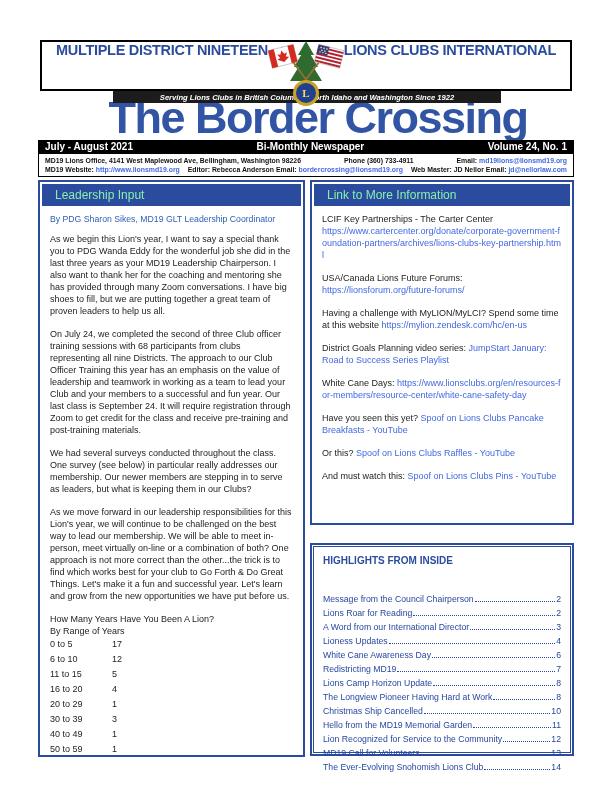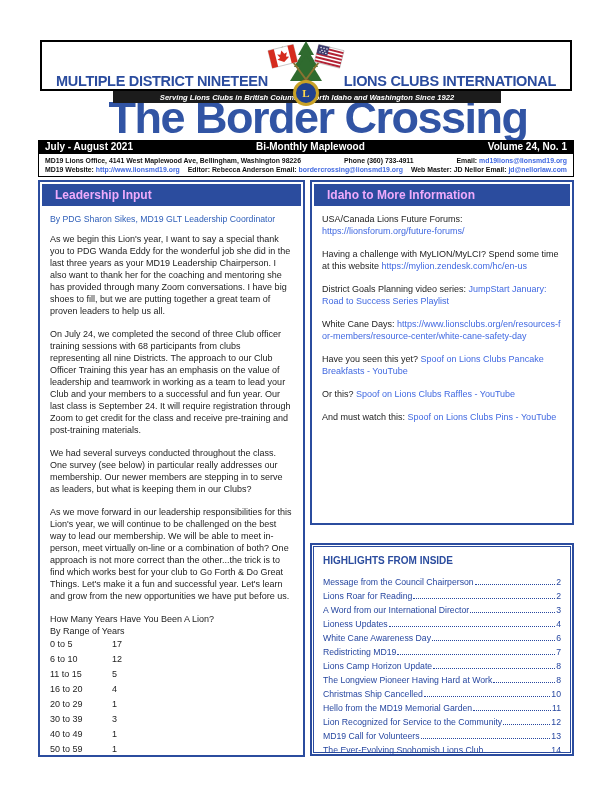--- a/index.html
+++ b/index.html
@@ -2,21 +2,21 @@
 <html><head>
 <meta charset="utf-8">
 <style>
   * { margin:0; padding:0; box-sizing:border-box; }
   html,body { background:#888; }
   body { font-family:"Liberation Sans","DejaVu Sans",sans-serif; }
   .page { position:relative; width:612px; height:792px; background:#fff; margin:0 auto; overflow:hidden; }
 
   
   .banner { position:absolute; left:40px; top:40px; width:532px; height:51px;
-            border:2px solid #000; background:#fff; display:flex; align-items:flex-end;
+            border:2px solid #000; background:#fff; display:flex; align-items:flex-start;
             justify-content:space-between; padding:0 14px; }
   .org-name { color:#2b4c9e; font-weight:bold; font-size:14.5px; letter-spacing:-0.3px; white-space:nowrap; }
   .logo-wrap { position:absolute; left:50%; top:41px; transform:translateX(-50%); width:92px; height:66px; z-index:5; }
   .tagline-bar { position:absolute; left:113px; top:91px; width:388px; height:12px;
                  background:#1c1c1c; color:#fff; font-size:7.6px; font-weight:bold; font-style:italic;
                  display:flex; align-items:center; justify-content:center; z-index:4; white-space:nowrap; }
   .paper-title { position:absolute; left:50px; top:97px; width:536px; height:42px;
                  color:#3154a4; font-weight:bold; font-size:45px; letter-spacing:-1.5px;
                  text-align:center; line-height:42px; white-space:nowrap; }
   .issue-bar { position:absolute; left:38px; top:140px; width:536px; height:13px; background:#000;
@@ -27,33 +27,33 @@
               color:#111; padding:2px 6px; display:flex; flex-direction:column; justify-content:space-around; }
   .info-row { display:flex; justify-content:space-between; white-space:nowrap; }
   a.lnk, .lnk { color:#4169e1; text-decoration:none; cursor:pointer; }
 
   
   .col-box { position:absolute; background:#fff; border:2px solid #2b4c9e; }
   .box-left  { left:38px;  top:180px; width:267px; height:577px; }
   .box-links { left:310px; top:180px; width:264px; height:345px; }
   .box-hl    { left:310px; top:543px; width:264px; height:213px; }
   .box-hl-inner { position:absolute; inset:1px; border:1px solid #2b4c9e; padding:8px 9px 0 9px; }
-  .sec-header { margin:2px; background:#2b4c9e; color:#f0abfc; font-weight:bold; font-size:12px;
+  .sec-header { margin:2px; background:#2b4c9e; color:#86efac; font-weight:normal; font-size:12px;
                 padding:4px 2px 4px 13px; }
   .box-content { padding:5px 10px 12px 10px; color:#1d1d1d; font-size:9px; line-height:12px; }
   .byline { color:#2e5eb8; font-size:8.7px; margin-bottom:8px; }
   .para { margin-bottom:11px; }
   .survey-title { margin-top:2px; }
   .survey-row { display:flex; line-height:15px; }
   .survey-range { width:62px; }
   .links-content p { margin-bottom:11px; }
   .links-content .breaky { overflow-wrap:anywhere; word-break:break-all; display:block; }
 
   
-  .hl-title { color:#2b4c9e; font-weight:bold; font-size:10px; margin-bottom:9px; }
+  .hl-title { color:#2b4c9e; font-weight:bold; font-size:10px; margin-bottom:26px; }
   .toc-row { display:flex; align-items:baseline; color:#2747a0; font-size:8.7px; line-height:14px; }
   .toc-label { white-space:nowrap; }
   .toc-leader { flex:1; border-bottom:1.2px dotted #2747a0; margin:0 1px 2px 1px; min-width:8px; }
   .toc-page { white-space:nowrap; }
 </style>
 </head>
 <body>
 
 <div class="page">
 
@@ -103,21 +103,21 @@
       <text x="46" y="56" text-anchor="middle" font-size="11" font-weight="bold" fill="#ffd84d" font-family="'Liberation Serif',serif">L</text>
     </svg>
   </div>
 
   <div class="tagline-bar">Serving Lions Clubs in British Columbia, North Idaho and Washington Since 1922</div>
 
   <div class="paper-title">The Border Crossing</div>
 
   <div class="issue-bar">
     <span>July - August 2021</span>
-    <span>Bi-Monthly Maplewood</span>
+    <span>Bi-Monthly Newspaper</span>
     <span>Volume 24, No. 1</span>
   </div>
 
   <div class="info-box">
     <div class="info-row">
       <span>MD19 Lions Office, 4141 West Maplewood Ave, Bellingham, Washington 98226</span>
       <span>Phone (360) 733-4911</span>
       <span>
         <span>Email:</span>
         <span class="lnk">md19lions@lionsmd19.org</span>
@@ -178,22 +178,26 @@
         <span>1</span>
       </div>
       <div class="survey-row">
         <span class="survey-range">50 to 59</span>
         <span>1</span>
       </div>
     </div>
   </div>
 
   <div class="col-box box-links">
-    <div class="sec-header">Idaho to More Information</div>
+    <div class="sec-header">Link to More Information</div>
     <div class="box-content links-content">
+      <p>
+        <span>LCIF Key Partnerships - The Carter Center</span>
+        <span class="lnk breaky">https://www.cartercenter.org/donate/corporate-government-foundation-partners/archives/lions-clubs-key-partnership.html</span>
+      </p>
       <p>
         <span>USA/Canada Lions Future Forums:</span>
         <span class="lnk breaky">https://lionsforum.org/future-forums/</span>
       </p>
       <p>
         <span>Having a challenge with MyLION/MyLCI? Spend some time at this website </span>
         <span class="lnk">https://mylion.zendesk.com/hc/en-us</span>
       </p>
       <p>
         <span>District Goals Planning video series: </span>

